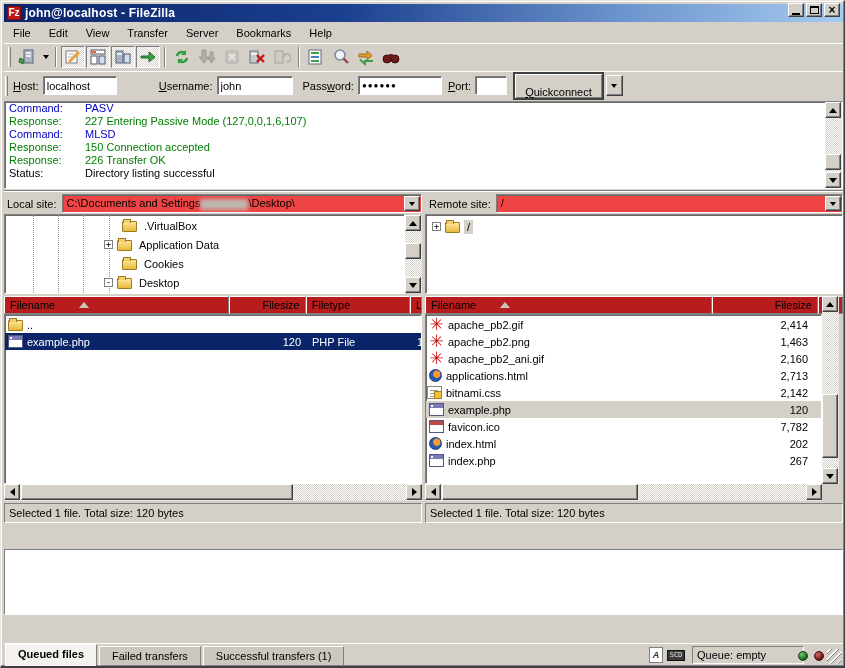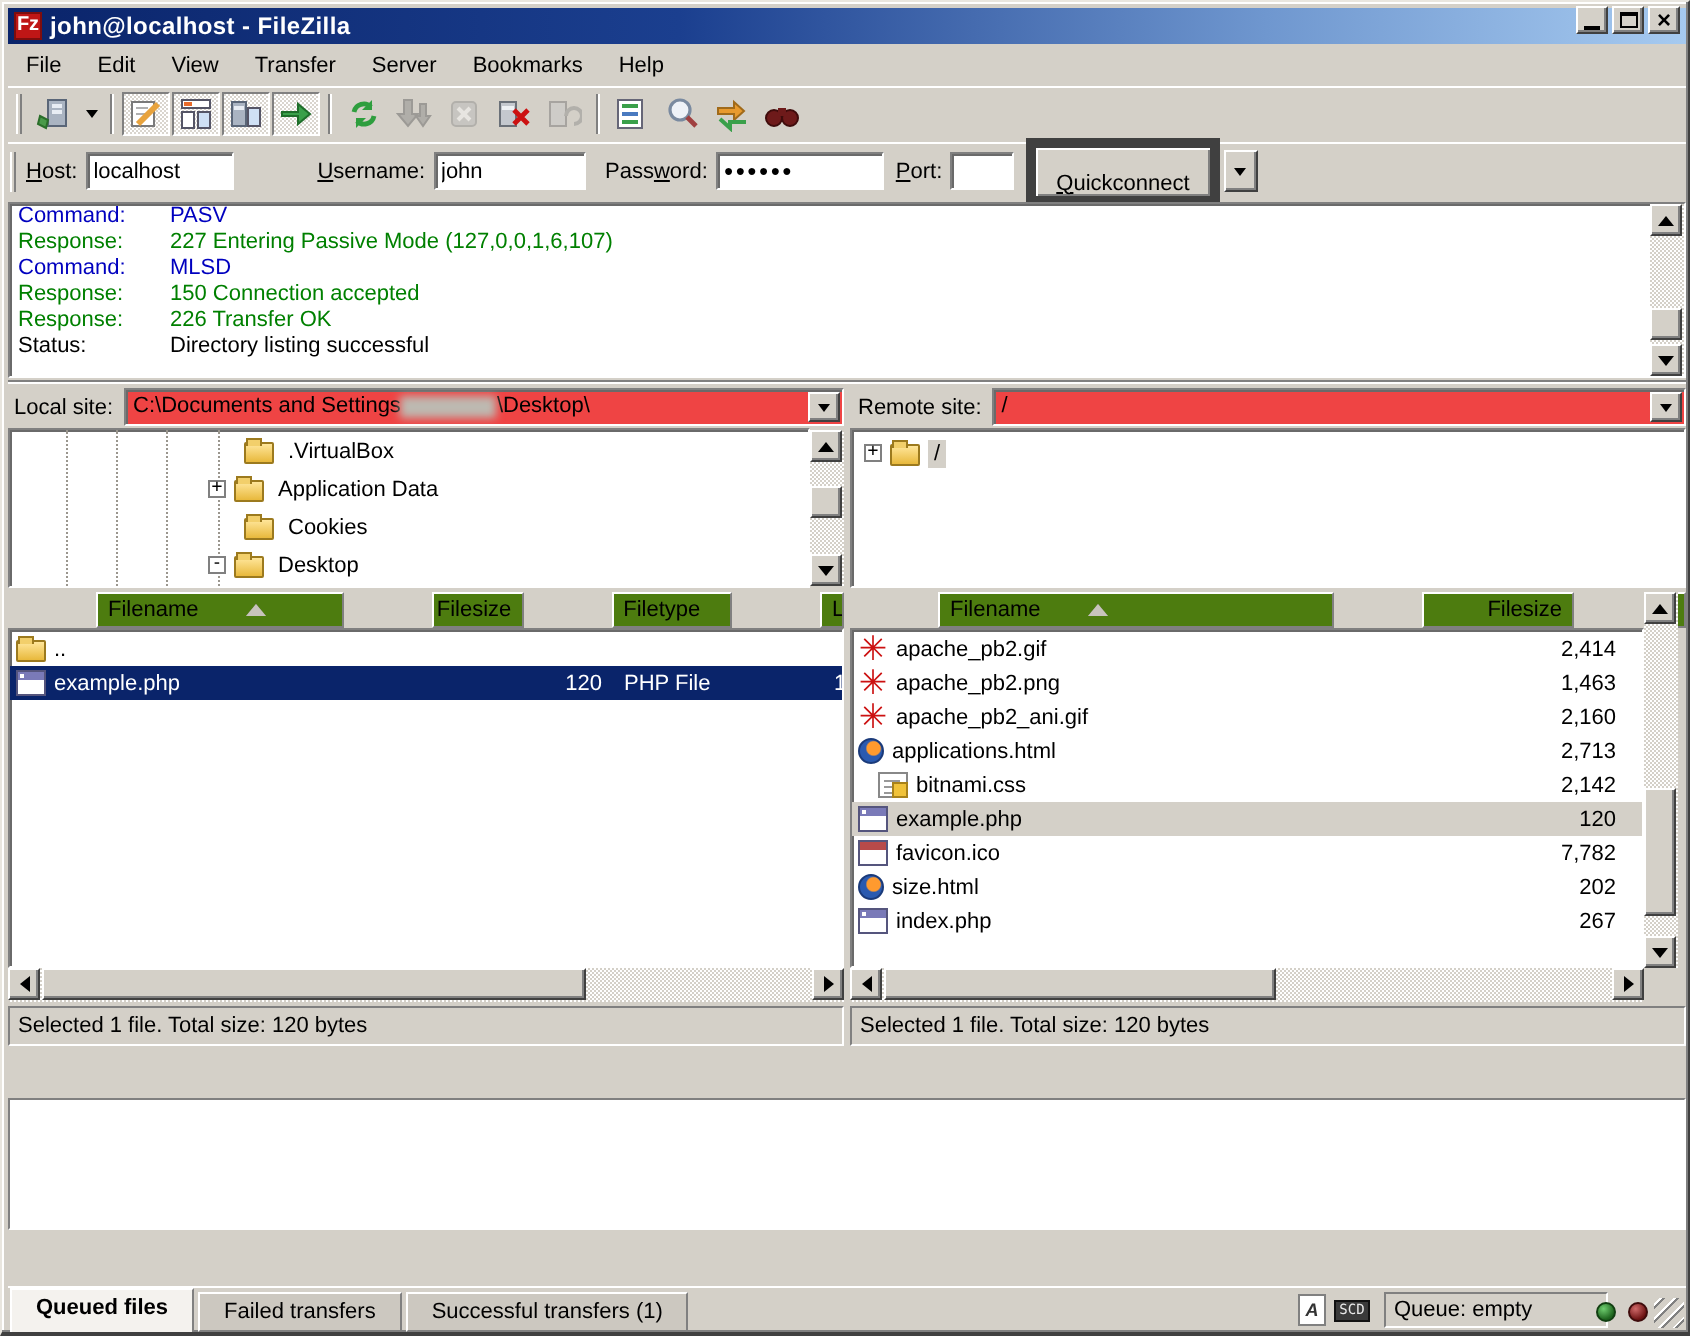--- a/index.html
+++ b/index.html
@@ -44,21 +44,21 @@
     background:#e6e3dd; background-image:repeating-conic-gradient(#fff 0% 25%, #d9d5ce 0% 50%); background-size:2px 2px; }
   .tb-btn.disabled svg { filter:grayscale(1) opacity(.45); }
   .tb-dd { width:11px; height:22px; display:flex; align-items:center; justify-content:center; }
   .tri-d { width:0; height:0; border-left:3px solid transparent; border-right:3px solid transparent; border-top:4px solid #000; }
 
   
   .qcbar { left:3px; top:70px; width:839px; height:28px; display:flex; align-items:center; border-top:1px solid #fff; }
   .qc-label { margin-right:4px; }
   .qc-label u { text-decoration:underline; }
   .qc-input { height:19px; background:#fff; font:11px "Liberation Sans",sans-serif; padding:2px 3px; outline:none; }
-  .qc-btn { height:21px; padding:12px 10px; background:#d4d0c8; border:5px solid #404040;
+  .qc-btn { height:21px; padding:12px 10px; background:#d4d0c8; border:2px solid #404040;
     box-shadow: inset 1px 1px 0 #fff, inset -1px -1px 0 #808080; font:11px "Liberation Sans",sans-serif; }
   .qc-dd { width:17px; height:21px; margin-left:2px; display:flex; align-items:center; justify-content:center; }
 
   
   .log { left:3px; top:100px; width:839px; height:88px; background:#fff; }
   .log-line { display:flex; line-height:13px; padding-left:4px; }
   .log-label { width:76px; }
   .c-command { color:#0000bf; }
   .c-response { color:#008000; }
   .c-status { color:#000; }
@@ -101,22 +101,22 @@
   .ic-firefox { border-radius:50%; width:13px; background:radial-gradient(circle at 62% 38%, #ff9a2e 0 34%, #2a5ab0 42% 100%); border:1px solid #1a3a7a; }
   .ic-css { background:#fff; border:1px solid #888; }
   .ic-css::before { content:""; position:absolute; left:2px; top:3px; width:8px; height:1px; background:#999;
     box-shadow:0 3px 0 #999, 0 6px 0 #999; }
   .ic-css::after { content:""; position:absolute; right:-1px; bottom:-1px; width:6px; height:6px; background:#f0c23a; border:1px solid #a8821a; }
   .ic-ico { background:#fff; border:1px solid #55557d; }
   .ic-ico::before { content:""; position:absolute; left:0; right:0; top:0; height:4px; background:#b84a4a; }
 
   
   .lhdr { top:295px; height:18px; display:flex; }
-  .hcell { background:#4d7c0f; border:1px solid; border-color:#fff #808080 #808080 #fff;
-    padding:2px 5px; display:flex; align-items:center; overflow:hidden; white-space:nowrap;margin-left:44px; }
+  .hcell { background:#b91c1c; border:1px solid; border-color:#fff #808080 #808080 #fff;
+    padding:2px 5px; display:flex; align-items:center; overflow:hidden; white-space:nowrap; }
   .hcell.right { justify-content:flex-end; }
   .sort-tri { width:0; height:0; border-left:5px solid transparent; border-right:5px solid transparent;
     border-bottom:6px solid #c8c4bc; margin-left:24px; filter:drop-shadow(0 0 0 #808080); }
   .list { top:313px; height:170px; background:#fff; overflow:hidden; }
   .lrow { position:absolute; left:0; height:17px; display:flex; align-items:center; }
   .cell { height:17px; display:flex; align-items:center; overflow:hidden; white-space:nowrap; flex:none; }
   .cell.right { justify-content:flex-end; }
   .row-sel { background:#0a246a; color:#fff; }
   .row-sel-inactive { background:#d4d0c8; }
 
@@ -496,21 +496,21 @@
     <div class="lrow" style="top:52px; width:395px">
       <span class="cell" style="width:286px; padding-left:3px">
           <span class="fic ic-firefox"></span>
           <span>applications.html</span>
         </span>
       <span class="cell right" style="width:103px; padding-right:7px">
           <span>2,713</span>
         </span>
     </div>
     <div class="lrow" style="top:69px; width:395px">
-      <span class="cell" style="width:286px; padding-left:13px">
+      <span class="cell" style="width:286px; padding-left:1px">
           <span class="fic ic-css"></span>
           <span>bitnami.css</span>
         </span>
       <span class="cell right" style="width:103px; padding-right:7px">
           <span>2,142</span>
         </span>
     </div>
     <div class="lrow row-sel-inactive" style="top:86px; width:395px">
       <span class="cell" style="width:286px; padding-left:3px">
           <span class="fic ic-php"></span>
@@ -525,21 +525,21 @@
           <span class="fic ic-ico"></span>
           <span>favicon.ico</span>
         </span>
       <span class="cell right" style="width:103px; padding-right:7px">
           <span>7,782</span>
         </span>
     </div>
     <div class="lrow" style="top:120px; width:395px">
       <span class="cell" style="width:286px; padding-left:3px">
           <span class="fic ic-firefox"></span>
-          <span>size.html</span>
+          <span>index.html</span>
         </span>
       <span class="cell right" style="width:103px; padding-right:7px">
           <span>202</span>
         </span>
     </div>
     <div class="lrow" style="top:137px; width:395px">
       <span class="cell" style="width:286px; padding-left:3px">
           <span class="fic ic-php"></span>
           <span>index.php</span>
         </span>

